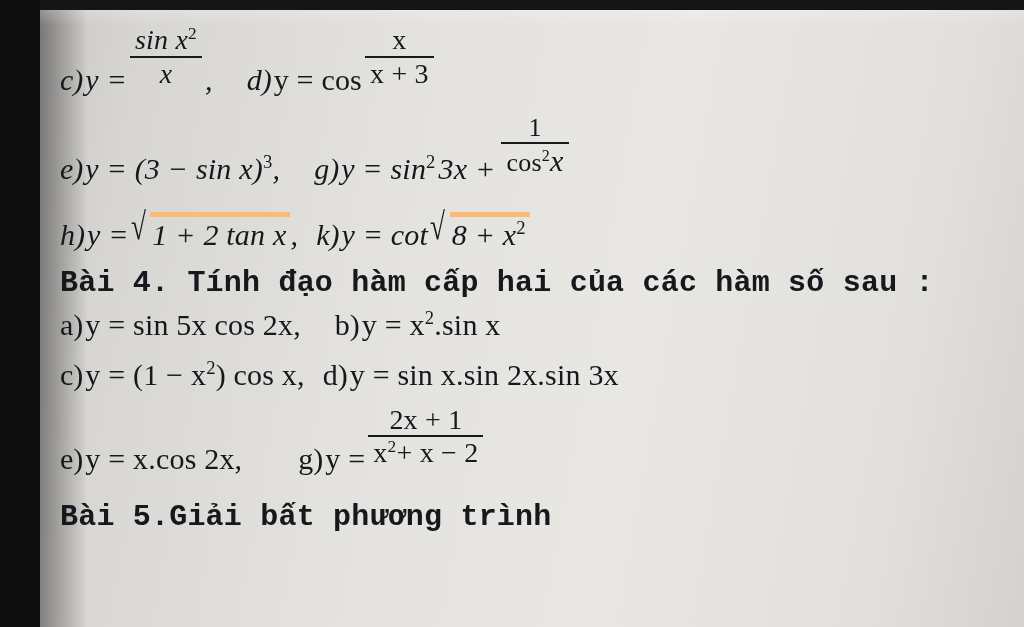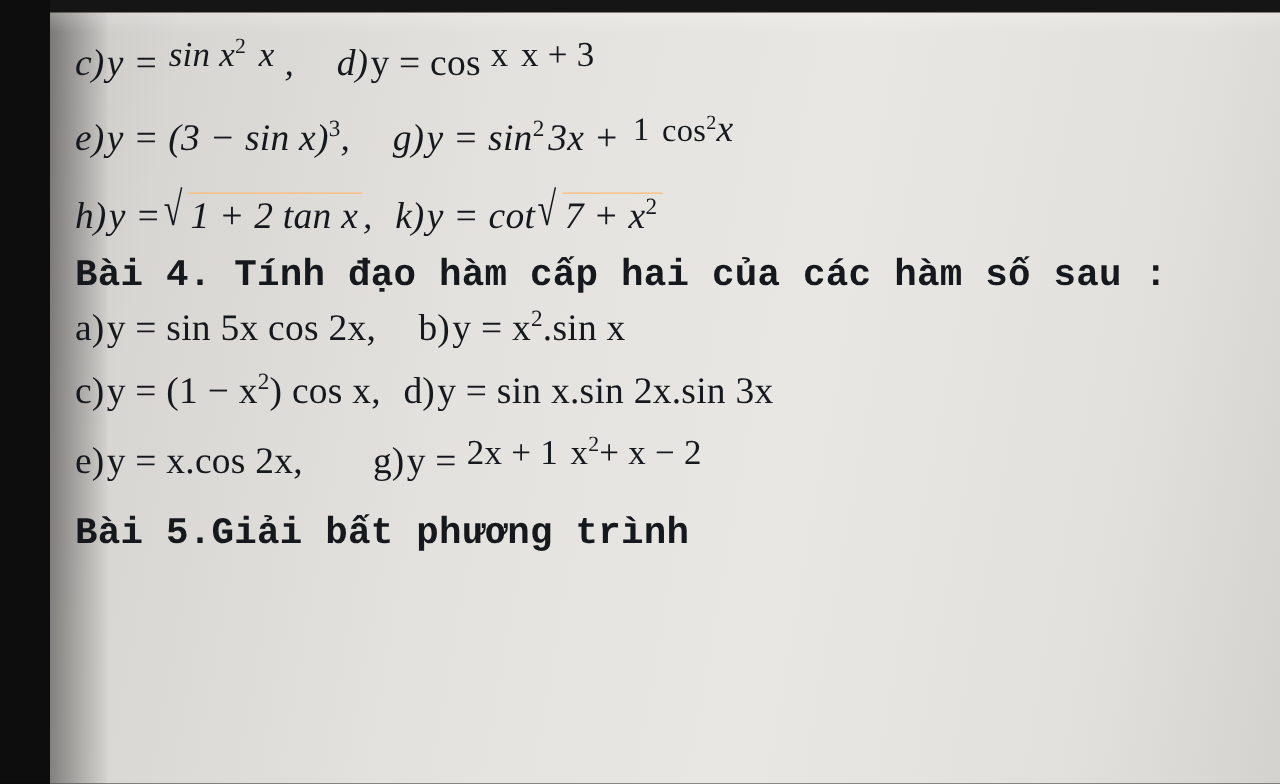--- a/index.html
+++ b/index.html
@@ -91,21 +91,21 @@
   .label.upright { font-style: normal; }
   .gap { display: inline-block; width: 34px; }
   .gap-sm { display: inline-block; width: 18px; }
   .gap-lg { display: inline-block; width: 56px; }
 
   .op { padding: 0 3px; font-style: italic; }
 
   
   .frac {
     display: inline-flex;
-    flex-direction: row;
+    flex-direction: column;
     align-items: center;
     vertical-align: middle;
     margin: 0 3px;
     position: relative;
     top: -0.55em;
     line-height: 1.05;
   }
   .frac .num, .frac .den {
     padding: 0 5px;
     font-size: 28px;
@@ -140,21 +140,21 @@
     margin-left: 2px;
   }
   .sqrt .radical {
     font-size: 34px;
     line-height: 1;
     transform: scaleX(0.8) scaleY(1.12);
     transform-origin: bottom left;
     padding-right: 1px;
   }
   .sqrt .radicand {
-    border-top: 1px solid #fdba74;
+    border-top: 5px solid #fdba74;
     padding: 1px 4px 0 2px;
   }
 
   .bold-vn {
     font-family: Liberation Mono, monospace;
     font-weight: bold;
     font-style: normal;
     font-size: 30px;
     letter-spacing: 0.2px;
   }
@@ -210,21 +210,21 @@
       <span class="sqrt">
         <span class="radical">√</span>
         <span class="radicand math">1 + 2 tan x</span>
       </span>
       <span class="math">,</span>
       <span class="gap-sm"></span>
       <span class="label">k)</span>
       <span class="math">y = cot</span>
       <span class="sqrt">
         <span class="radical">√</span>
-        <span class="radicand math"><span>7 + x</span><span class="sup upright">2</span></span>
+        <span class="radicand math"><span>8 + x</span><span class="sup upright">2</span></span>
       </span>
     </div>
 
     <div class="line row-heading">
       <span class="bold-vn">Bài 4. Tính đạo hàm cấp hai của các hàm số sau :</span>
     </div>
 
     <div class="line row-4">
       <span class="label upright">a)</span>
       <span class="math upright">y = sin 5x cos 2x,</span>

